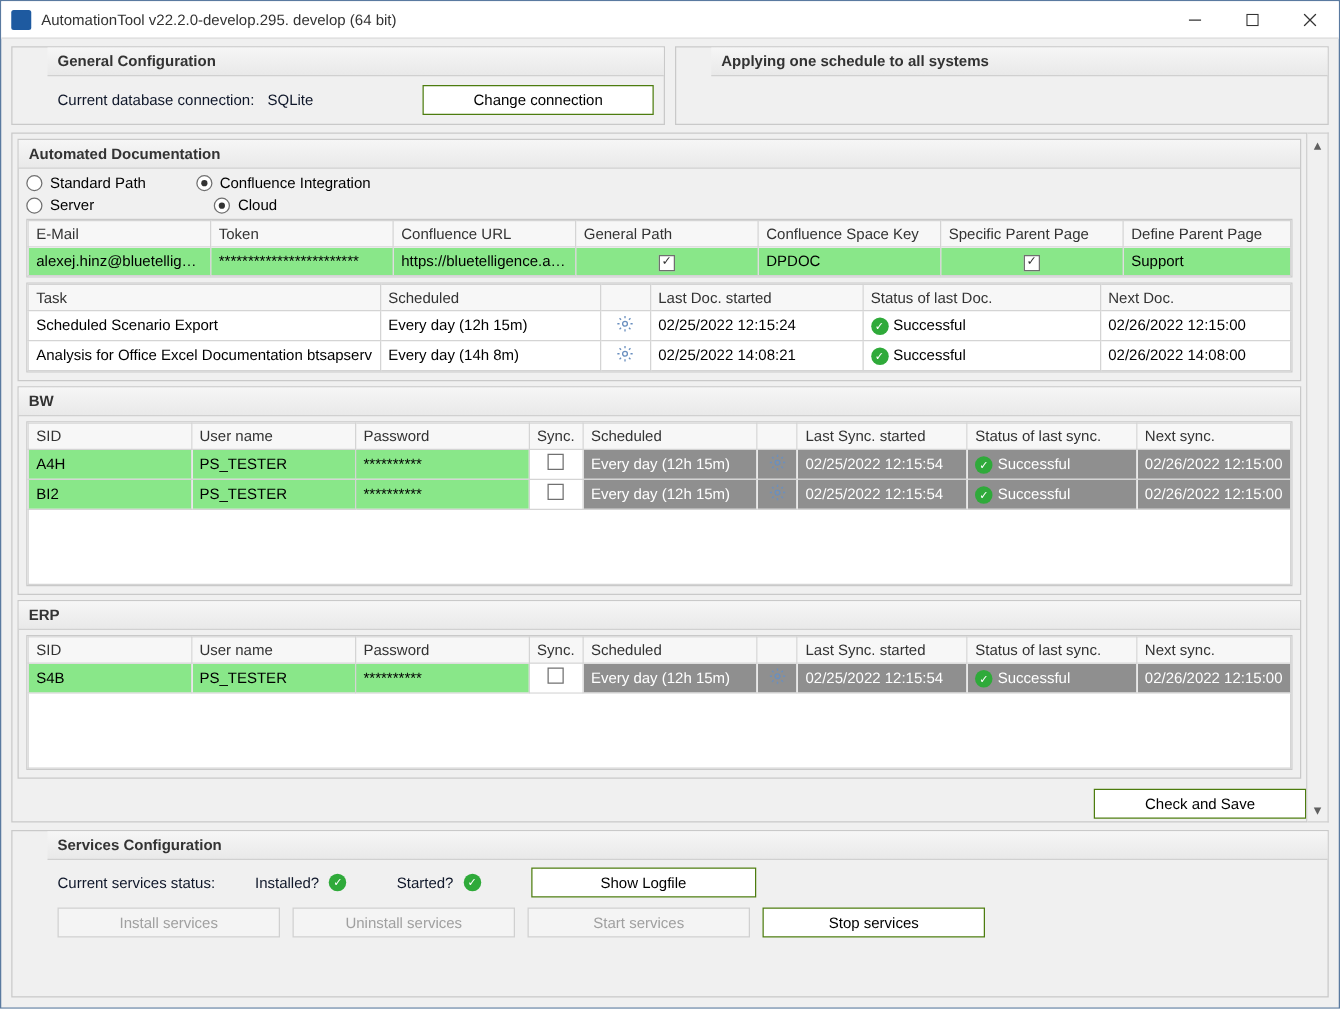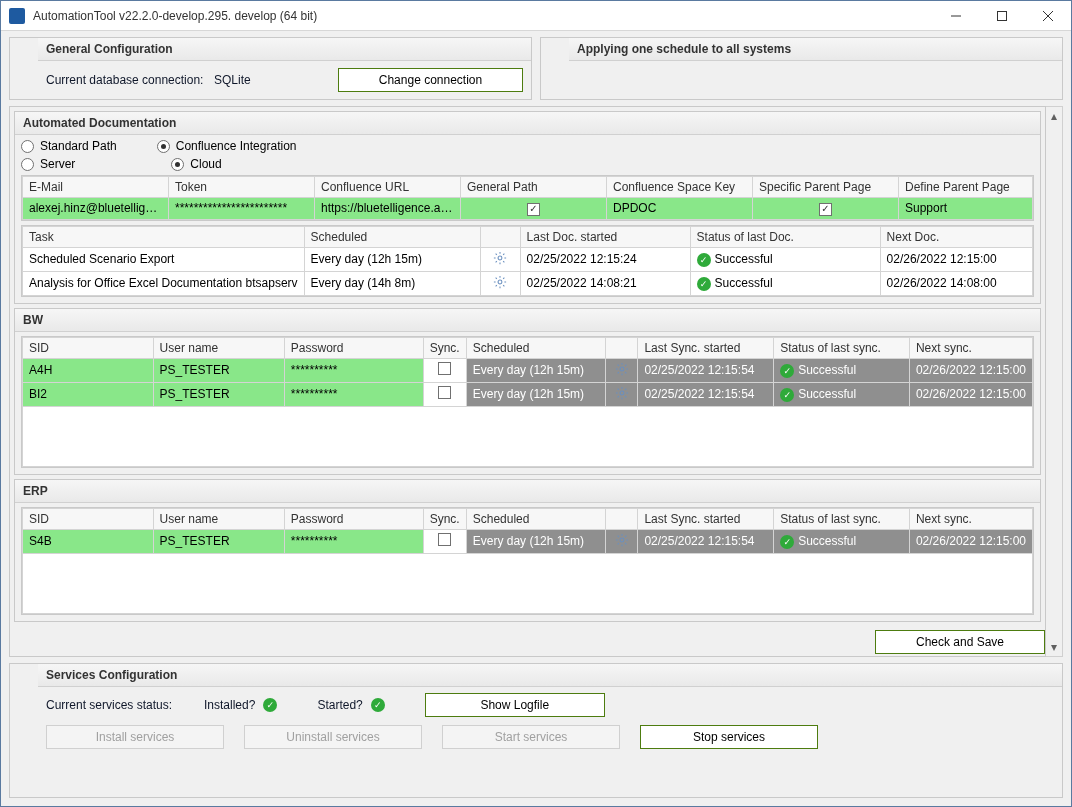--- a/index.html
+++ b/index.html
@@ -310,21 +310,21 @@
         <div class="row">
           <span class="lbl" style="width:150px">Current services status:</span>
           <span class="lbl">Installed?</span>
           <span class="ok">✓</span>
           <span style="width:20px"></span>
           <span class="lbl">Started?</span>
           <span class="ok">✓</span>
           <span style="width:20px"></span>
           <div class="btn" style="width:180px">Show Logfile</div>
         </div>
-        <div class="row" style="gap:20px">
+        <div class="row" style="gap:10px">
           <div class="btn disabled" style="width:178px">Install services</div>
           <div class="btn disabled" style="width:178px">Uninstall services</div>
           <div class="btn disabled" style="width:178px">Start services</div>
           <div class="btn" style="width:178px">Stop services</div>
         </div>
       </div>
     </div>
 
   </div>
 </div>

